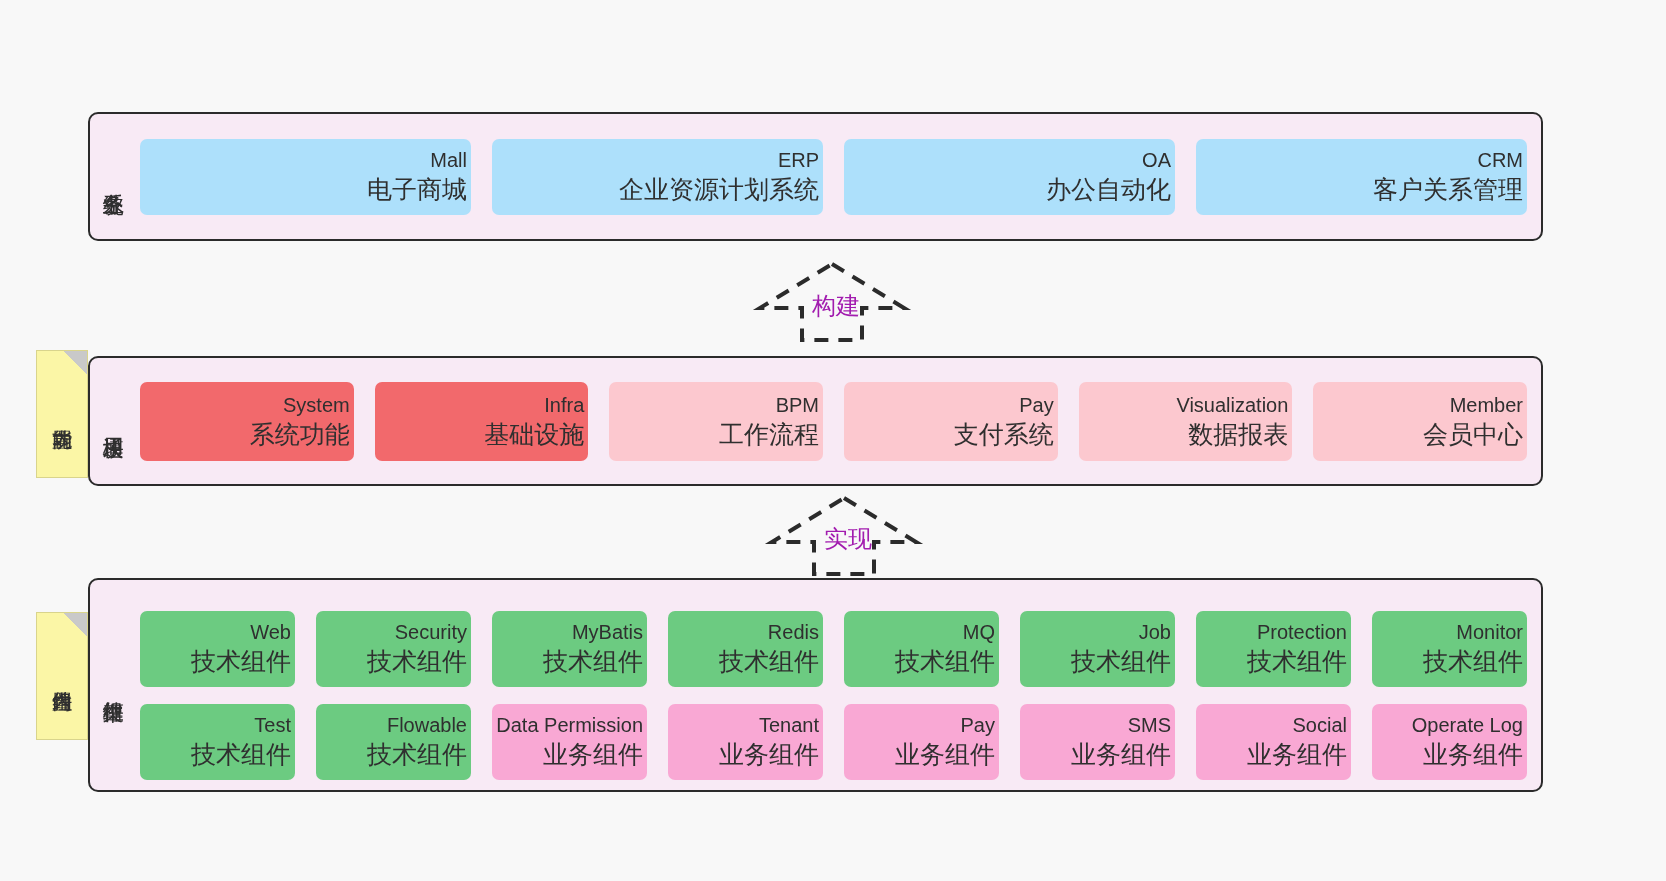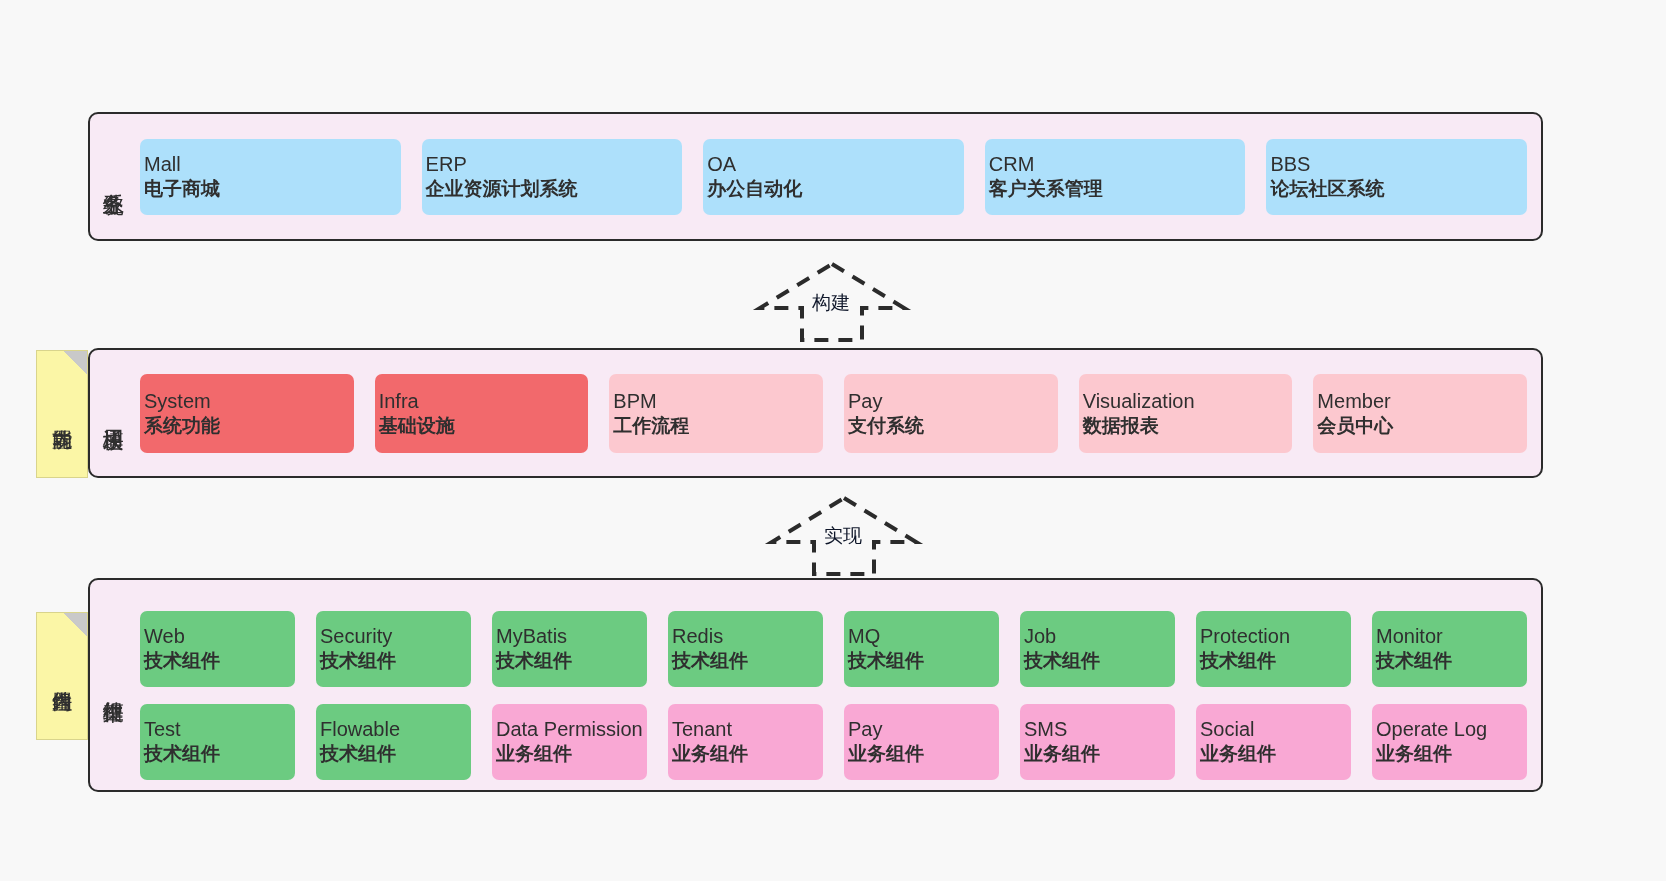--- a/index.html
+++ b/index.html
@@ -54,43 +54,43 @@
     gap: 21px;
     align-items: stretch;
   }
 
   
   .node {
     flex: 1 1 0;
     border-radius: 7px;
     display: flex;
     flex-direction: column;
-    align-items: flex-start;
+    align-items: flex-end;
     justify-content: center;
     text-align: center;
     padding: 6px 4px;
     box-sizing: border-box;
     line-height: 1.3;
     color: #2f2f2f;
   }
   .node .en { font-size: 20px; }
-  .node .cn { font-size: 19px; font-weight: bold; }
+  .node .cn { font-size: 25px; }
 
   .n-blue   { background: #ade0fb; }
   .n-red    { background: #f2696c; }
   .n-pink   { background: #fcc8cf; }
   .n-green  { background: #6ccb81; }
   .n-lgreen { background: #f9a8d4; }
 
   
   #layer-business { left: 88px; top: 112px; width: 1455px; height: 129px; }
   #layer-business .layer-body { height: 100%; }
   #layer-business .row { height: 76px; }
 
-  #layer-common { left: 88px; top: 348px; width: 1455px; height: 130px; }
+  #layer-common { left: 88px; top: 356px; width: 1455px; height: 130px; }
   #layer-common .layer-body { height: 100%; }
   #layer-common .row { height: 79px; }
 
   #layer-framework { left: 88px; top: 578px; width: 1455px; height: 214px; }
   #layer-framework .layer-body { height: 100%; padding-top: 10px; padding-bottom: 10px; }
   #layer-framework .row { height: 76px; }
 
   
   .note {
     position: absolute;
@@ -119,22 +119,22 @@
   #note-common { left: 36px; top: 350px; width: 52px; height: 128px; }
   #note-framework { left: 36px; top: 612px; width: 52px; height: 128px; }
 
   
   .arrow {
     position: absolute;
     pointer-events: none;
   }
   .arrow-label {
     position: absolute;
-    font-size: 19px;
-    color: #0f172a;
+    font-size: 24px;
+    color: #a21caf;
     background: transparent;
     white-space: nowrap;
     user-select: none;
   }
   #arrow-build { left: 752px; top: 258px; width: 160px; height: 88px; }
   #arrow-build-label { left: 812px; top: 290px; }
   #arrow-impl { left: 764px; top: 492px; width: 160px; height: 88px; }
   #arrow-impl-label { left: 824px; top: 523px; }
 </style>
 </head>
@@ -153,24 +153,20 @@
         <span class="cn">企业资源计划系统</span>
       </div>
       <div class="node n-blue">
         <span class="en">OA</span>
         <span class="cn">办公自动化</span>
       </div>
       <div class="node n-blue">
         <span class="en">CRM</span>
         <span class="cn">客户关系管理</span>
       </div>
-      <div class="node n-blue">
-        <span class="en">BBS</span>
-        <span class="cn">论坛社区系统</span>
-      </div>
     </div>
   </div>
 </div>
 
 <div class="arrow" id="arrow-build">
   <svg width="160" height="88" viewBox="0 0 160 88" fill="none" xmlns="http://www.w3.org/2000/svg">
     <path d="M80 6 L152 50 L110 50 L110 82 L50 82 L50 50 L8 50 Z" stroke="#2b2b2b" stroke-width="4" fill="none" stroke-dasharray="14 10" stroke-linecap="butt" stroke-linejoin="miter"></path>
   </svg>
 </div>
 <div class="arrow-label" id="arrow-build-label">构建</div>

